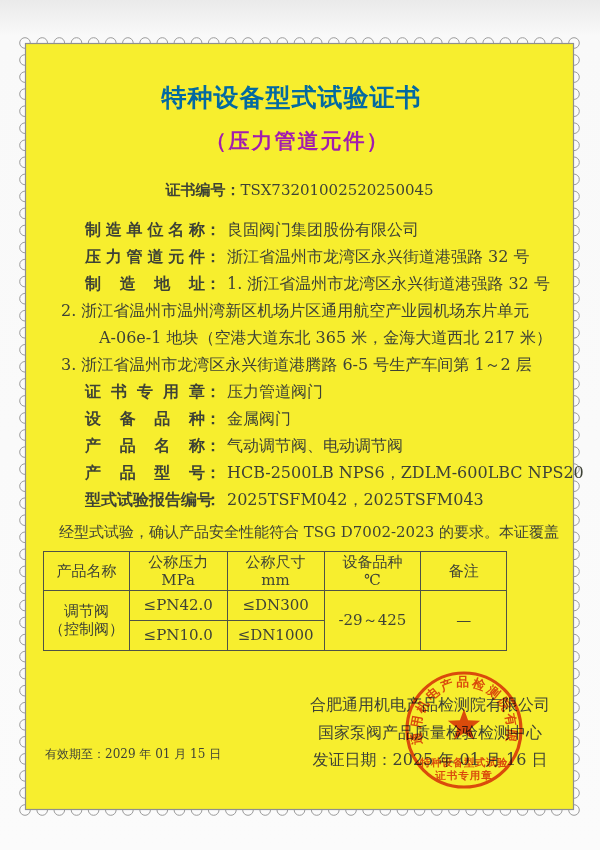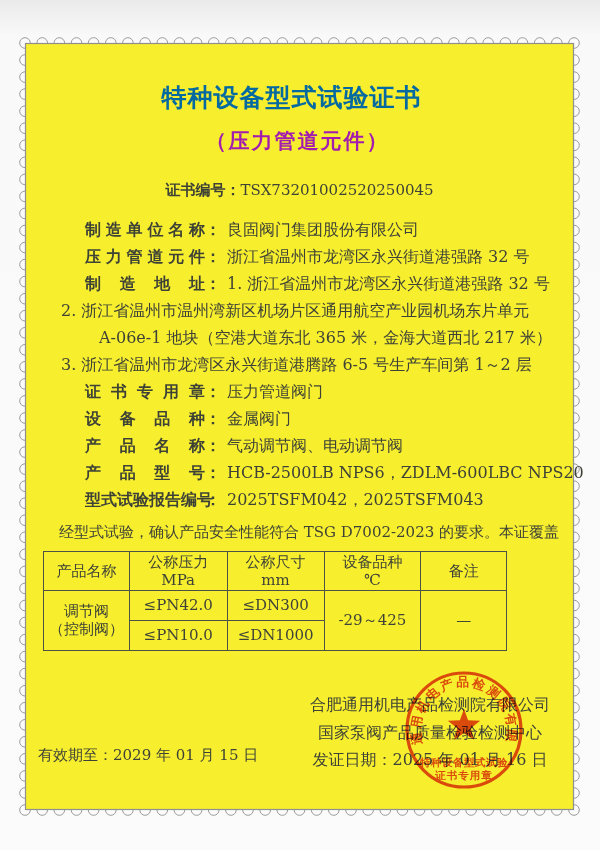--- a/index.html
+++ b/index.html
@@ -33,21 +33,21 @@
   .statement{margin-top:8px;padding-left:2px;font-size:15px;line-height:22.5px;
              font-family:"DejaVu Serif","Liberation Serif",serif;}
   .st1{text-indent:32px;}
 
   table.spec{margin:7px 0 0 18px;border-collapse:collapse;width:464px;text-align:center;
              font-size:15px;font-family:"DejaVu Serif","Liberation Serif",serif;}
   .spec th,.spec td{border:1.5px solid #4e5246;font-weight:normal;padding:0;}
   .spec th{height:38px;line-height:18px;}
   .spec td{height:29px;line-height:18px;}
 
-  .validity{position:absolute;left:13px;top:703px;font-size:15px;
+  .validity{position:absolute;left:20px;top:703px;font-size:12px;
             font-family:"DejaVu Serif","Liberation Serif",serif;}
   .issuer{position:absolute;right:24px;top:648px;text-align:center;font-size:16px;
           line-height:27.5px;font-family:"DejaVu Serif","Liberation Serif",serif;}
 
   .stamp{position:absolute;left:377px;top:625px;width:124px;height:124px;
          mix-blend-mode:multiply;opacity:.93;}
   .stamp .ring{fill:none;stroke:#df422b;stroke-width:3.2;}
   .stamp .star{fill:#df422b;}
   .stamp text{fill:#df422b;font-weight:bold;font-family:"DejaVu Sans","Liberation Sans",sans-serif;}
   .stamp .arc{font-size:12.5px;letter-spacing:2.5px;}

